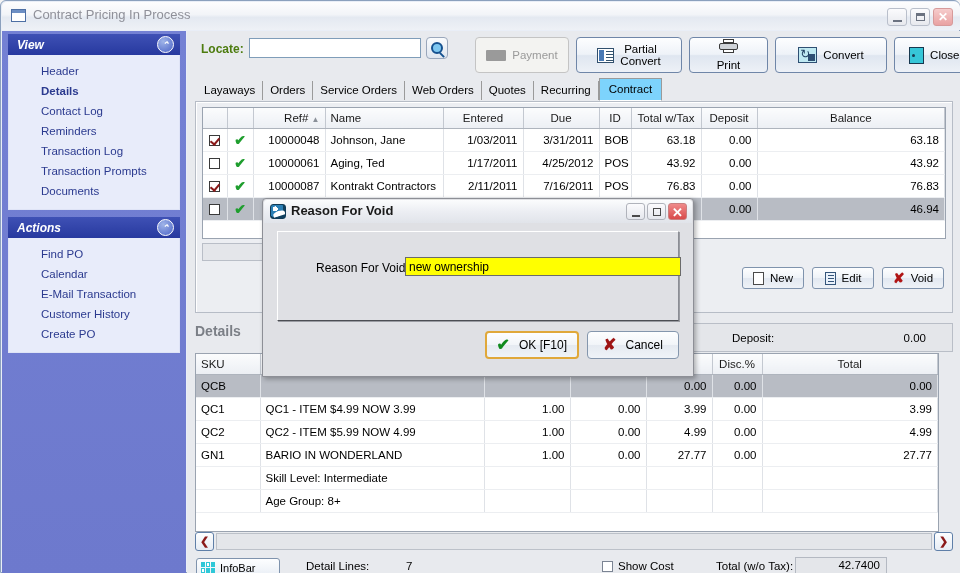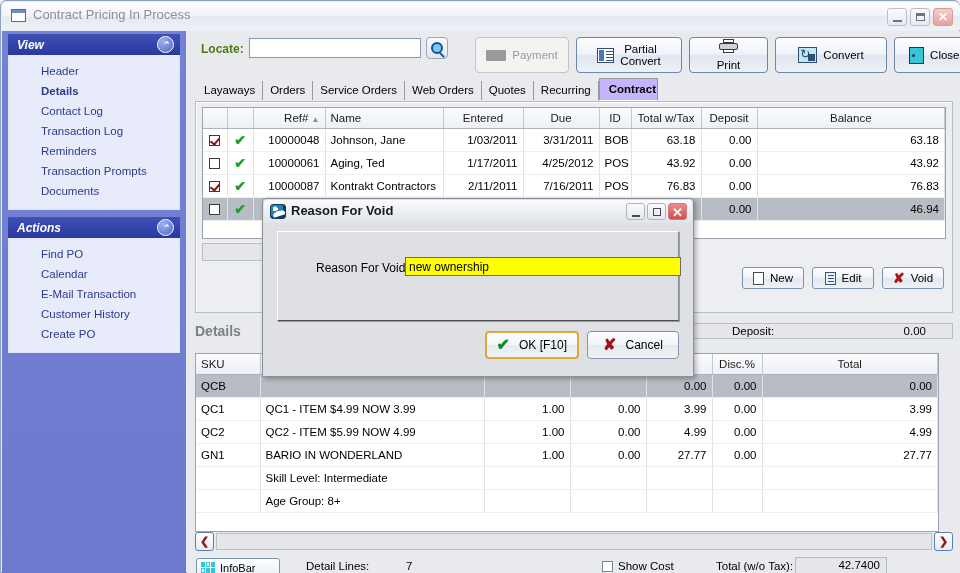--- a/index.html
+++ b/index.html
@@ -96,22 +96,22 @@
     background:#fff;box-sizing:border-box;}
   .ico-conv{width:19px;height:16px;background:#bfe9f2;border:1px solid #2e4f73;box-sizing:border-box;position:relative;}
   .ico-conv:after{content:"\21BB";position:absolute;left:1px;top:-1px;font-size:12px;color:#1c3c5e;}
   .ico-conv:before{content:"";position:absolute;right:1px;bottom:1px;width:7px;height:7px;background:#2e4f73;}
   .ico-door{width:15px;height:17px;background:#36c6d8;border:1px solid #17384f;box-sizing:border-box;position:relative;}
   .ico-door:after{content:"";position:absolute;left:2px;top:6px;width:3px;height:3px;background:#17384f;border-radius:50%;}
 
   
   .tabs{position:absolute;left:10px;top:49px;height:20px;display:flex;align-items:flex-end;font-size:11.5px;}
   .tab{padding:2px 7px 3px 7px;border-right:1px solid #9a9a9a;color:#000;white-space:nowrap;line-height:14px;}
-  .tab.active{background:#c4b5fd;font-weight:bold;border:1px solid #9a9a9a;border-bottom:1px solid #fff;
-    padding:3px 1px 4px 9px;position:relative;top:1px;}
+  .tab.active{background:#7dd3fc;font-weight:normal;border:1px solid #9a9a9a;border-bottom:1px solid #fff;
+    padding:3px 9px 4px 9px;position:relative;top:1px;}
 
   
   .grid-group{position:absolute;left:8px;top:70px;width:758px;height:212px;
     background:#eceef2;border:1px solid #b6bcc6;box-sizing:border-box;
     box-shadow:inset 1px 1px 0 #ffffff;}
   .og{position:absolute;left:6px;top:5px;width:744px;height:132px;background:#ffffff;
     border:1px solid #9aa3b0;box-sizing:border-box;overflow:hidden;}
   table.grid{border-collapse:collapse;width:100%;font-size:11.5px;table-layout:fixed;}
   table.grid th{background:linear-gradient(to bottom,#fbfcfd,#eceff4);
     border-right:1px solid #c3c8d0;border-bottom:1px solid #aeb4bd;
@@ -133,21 +133,21 @@
     background:linear-gradient(to bottom,#fdfeff 0%,#eff3f8 48%,#e2e8f1 52%,#eef2f7 100%);
     display:flex;align-items:center;justify-content:center;gap:6px;font-size:11.5px;padding:0 8px;}
   .ico-new{width:11px;height:13px;background:#fff;border:1px solid #4a4a4a;box-sizing:border-box;}
   .ico-edit{width:11px;height:13px;background:#eaf2fb;border:1px solid #35557a;box-sizing:border-box;position:relative;}
   .ico-edit:after{content:"";position:absolute;left:2px;top:2px;width:6px;height:1px;
     background:#35557a;box-shadow:0 3px 0 #35557a,0 6px 0 #35557a;}
   .ico-x{color:#b01515;font-size:14px;font-weight:bold;line-height:1;}
 
   
   .details-lbl{position:absolute;left:8px;top:292px;font-size:14px;font-weight:bold;color:#7b7f86;}
-  .deposit-row{position:absolute;left:470px;top:292px;width:296px;height:16px;
+  .deposit-row{position:absolute;left:470px;top:292px;width:296px;height:29px;
     background:#e4e6ea;border:1px solid #b9bec7;box-sizing:border-box;
     display:flex;align-items:center;font-size:11.5px;}
   .deposit-row .dl{position:absolute;left:74px;}
   .deposit-row .dv{position:absolute;right:26px;}
 
   .dgrid{position:absolute;left:8px;top:322px;width:744px;height:179px;background:#ffffff;
     border:1px solid #9aa3b0;box-sizing:border-box;overflow:hidden;}
   .dscroll{position:absolute;left:8px;top:501px;width:758px;height:20px;}
   .sbtn{width:19px;height:19px;border:1px solid #5f7fa8;border-radius:3px;box-sizing:border-box;
     background:linear-gradient(to bottom,#fdfeff,#e6ecf4);display:flex;align-items:center;justify-content:center;
@@ -231,22 +231,22 @@
 
       <div class="panel">
         <div class="panel-hdr">
           <span>View</span>
           <span class="chev">⌃</span>
         </div>
         <div class="panel-body">
           <div class="panel-item">Header</div>
           <div class="panel-item sel">Details</div>
           <div class="panel-item">Contact Log</div>
+          <div class="panel-item">Reminders</div>
           <div class="panel-item">Transaction Log</div>
-          <div class="panel-item">Reminders</div>
           <div class="panel-item">Transaction Prompts</div>
           <div class="panel-item">Documents</div>
         </div>
       </div>
 
       <div class="panel" style="margin-top:7px;">
         <div class="panel-hdr">
           <span>Actions</span>
           <span class="chev">⌃</span>
         </div>

